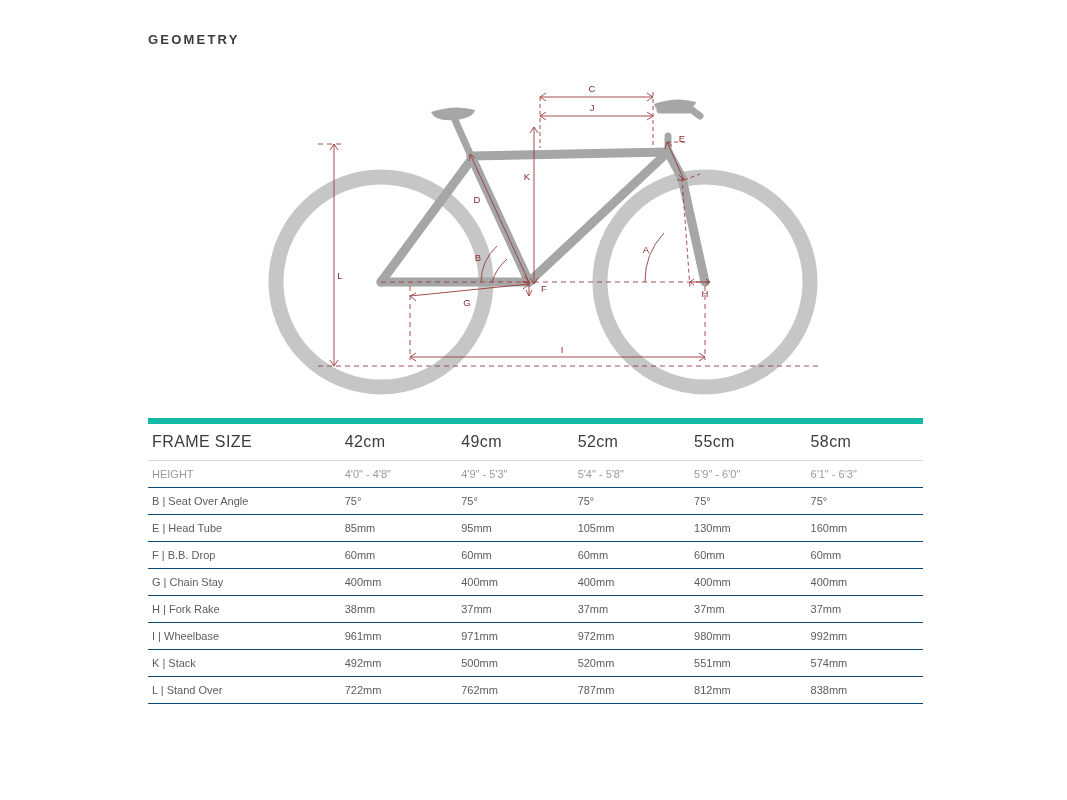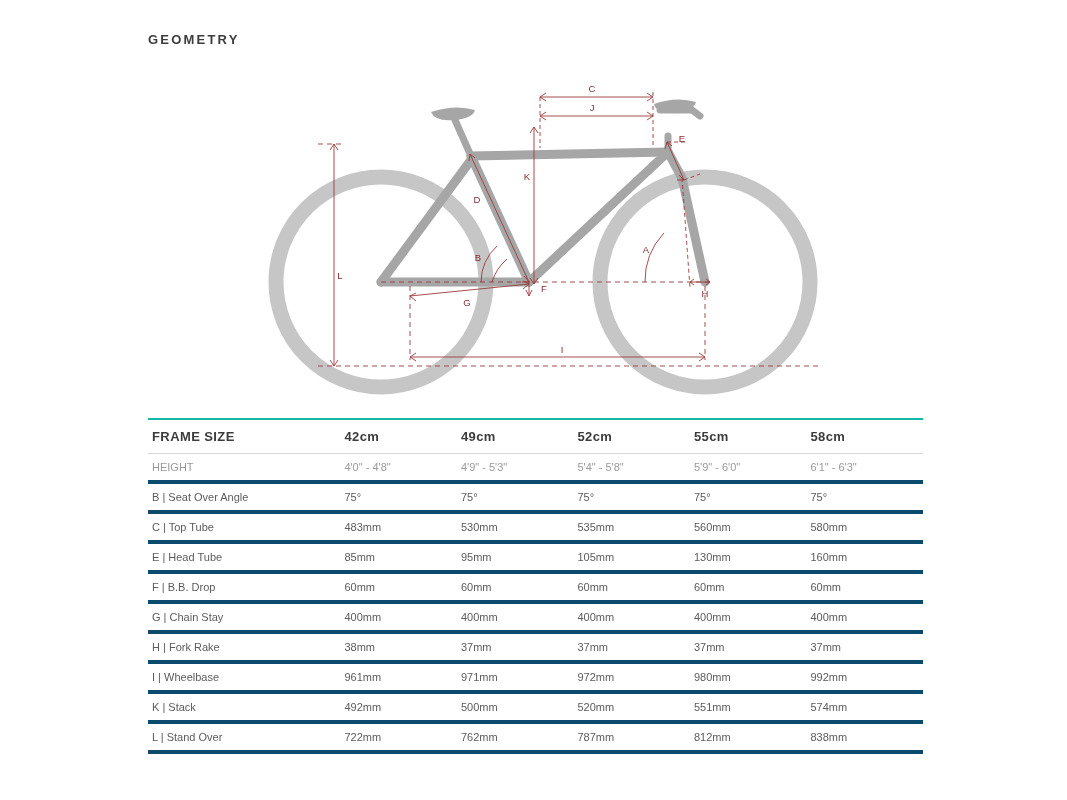--- a/index.html
+++ b/index.html
@@ -61,31 +61,31 @@
     font-size: 11px;
   }
   .geo-table th, .geo-table td {
     text-align: left;
     padding: 7px 4px 7px 4px;
     font-weight: normal;
     color: #5a5a5a;
     white-space: nowrap;
   }
   .geo-table thead th {
-    border-top: 2px solid #14b8a6;
+    border-top: 6px solid #14b8a6;
     border-bottom: 1px solid #d8d8d8;
     color: #3c3c3c;
-    font-weight: bold;
+    font-weight: normal;
     letter-spacing: 0.4px;
-    font-size: 13px;
+    font-size: 16px;
     padding-top: 9px;
     padding-bottom: 9px;
   }
   .geo-table tbody tr {
-    border-bottom: 4px solid #0c4a6e;
+    border-bottom: 1px solid #0c4a6e;
     margin-top: 8px;
   }
   .geo-table tbody tr.height-row td {
     color: #9a9a9a;
   }
   .geo-table .col-label {
     width: 195px;
   }
   .geo-table .col-size {
     width: 116px;
@@ -238,28 +238,20 @@
         </tr>
         <tr>
           <td class="col-label">B | Seat Over Angle</td>
           <td class="col-size">75°</td>
           <td class="col-size">75°</td>
           <td class="col-size">75°</td>
           <td class="col-size">75°</td>
           <td class="col-size">75°</td>
         </tr>
         <tr>
-          <td class="col-label">C | Top Tube</td>
-          <td class="col-size">483mm</td>
-          <td class="col-size">530mm</td>
-          <td class="col-size">535mm</td>
-          <td class="col-size">560mm</td>
-          <td class="col-size">580mm</td>
-        </tr>
-        <tr>
           <td class="col-label">E | Head Tube</td>
           <td class="col-size">85mm</td>
           <td class="col-size">95mm</td>
           <td class="col-size">105mm</td>
           <td class="col-size">130mm</td>
           <td class="col-size">160mm</td>
         </tr>
         <tr>
           <td class="col-label">F | B.B. Drop</td>
           <td class="col-size">60mm</td>

